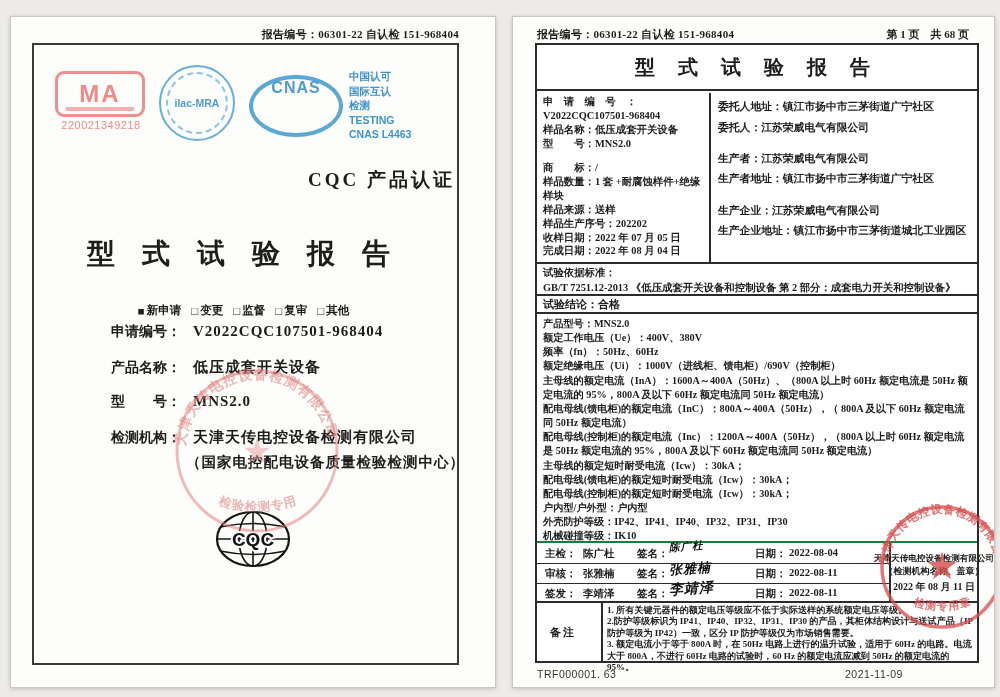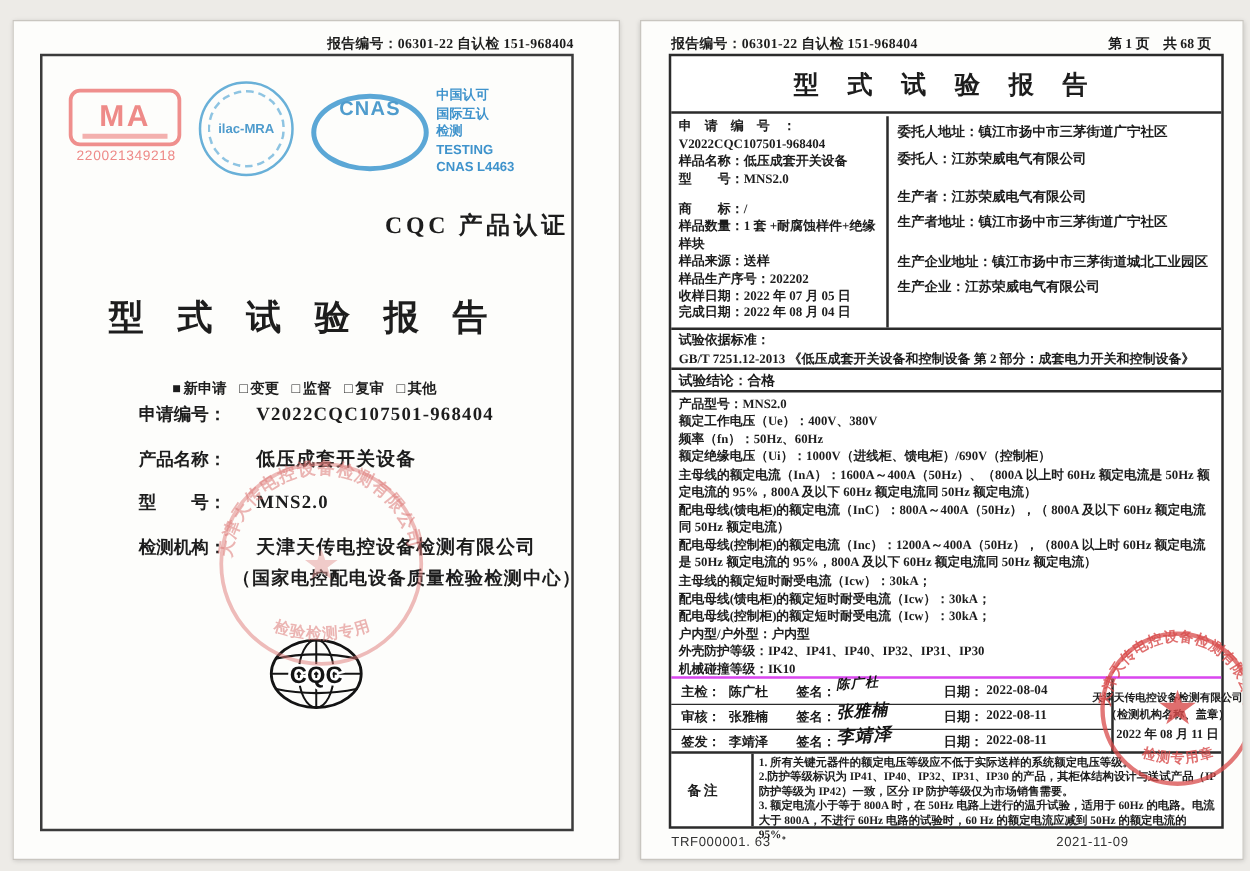--- a/index.html
+++ b/index.html
@@ -41,21 +41,21 @@
   .accred{left:338px;top:52px;color:#3f93cc;font-weight:700;font-size:10.5px;
     line-height:14.5px;font-family:"Liberation Sans",sans-serif;}
   .lp-title1{left:21px;top:150px;width:423px;text-align:right;
     font-size:19px;font-weight:700;letter-spacing:3px;}
   .lp-title2{left:21px;top:218px;width:423px;text-align:center;
     font-size:28px;font-weight:700;letter-spacing:10px;}
   .lp-checks{left:21px;top:286px;width:423px;display:flex;justify-content:center;gap:10px;
     font-size:11.5px;font-weight:600;}
   .lp-checks .ck{display:inline-flex;gap:2px;align-items:center;}
   .lp-fields{left:100px;top:306px;width:360px;}
-  .lp-fields .frow{display:flex;margin-bottom:14px;height:21px;align-items:baseline;gap:12px;}
+  .lp-fields .frow{display:flex;margin-bottom:14px;height:21px;align-items:baseline;}
   .lp-fields .flabel{width:82px;font-weight:700;font-size:14px;flex:none;}
   .lp-fields .fvalue{font-size:15px;font-weight:600;letter-spacing:1px;padding-left:0px;}
   .lp-inst2{left:175px;top:436px;font-size:14.5px;font-weight:600;letter-spacing:1px;}
   .seal-svg{pointer-events:none;z-index:6;}
 
   
   .rp-report{left:24px;top:10px;font-size:11px;font-weight:700;letter-spacing:.3px;}
   .rp-pageinfo{left:290px;top:10px;width:166px;text-align:right;font-size:11px;font-weight:700;}
   .rtable{left:22px;top:26px;width:440px;height:616px;border:2px solid #2b2b2b;background:#fff;}
   .sec{position:absolute;left:0;width:440px;box-sizing:border-box;}
@@ -65,21 +65,21 @@
   .info-div{position:absolute;left:172px;top:0;height:169px;border-left:2px solid #2b2b2b;}
   .info-left{position:absolute;left:6px;top:2px;width:162px;font-size:10.4px;line-height:13.9px;font-weight:600;}
   .info-right{position:absolute;left:181px;top:3px;width:254px;font-size:10.8px;line-height:20.5px;font-weight:600;}
   .iline{min-height:1em;white-space:nowrap;}
   .sec-standard{top:217px;height:32px;border-top:2px solid #2b2b2b;padding:1px 6px;
     font-size:10.4px;line-height:15px;font-weight:600;}
   .sec-conclusion{top:249px;height:18px;border-top:2px solid #2b2b2b;padding-left:6px;
     font-size:11px;font-weight:700;display:flex;align-items:center;}
   .sec-specs{top:267px;height:229px;border-top:2px solid #2b2b2b;padding:3px 6px 0 6px;
     font-size:10.2px;line-height:14.15px;font-weight:600;}
-  .sec-sign{top:496px;height:56px;border-top:2px solid #d946ef;}
+  .sec-sign{top:496px;height:56px;border-top:2px solid #15803d;}
   .sigrow{position:absolute;left:0;width:352px;height:20px;}
   .sigrow.b{border-bottom:1.5px solid #2b2b2b;}
   .sigrow span{position:absolute;font-size:10.5px;font-weight:600;top:4px;}
   .sig-role{left:8px;} .sig-name{left:46px;} .sig-lab{left:100px;}
   .sig-date-lab{left:218px;} .sig-date{left:252px;}
   .sig-hand{left:132px;top:-3px !important;font-size:16px;font-weight:700;font-style:italic;
     transform:rotate(-4deg);color:#141414;letter-spacing:1px;}
   .org-cell{position:absolute;left:352px;top:0;width:88px;height:60px;
     border-left:2px solid #2b2b2b;box-sizing:border-box;display:flex;flex-direction:column;
     align-items:center;justify-content:center;text-align:center;}
@@ -230,22 +230,22 @@
         </div>
       <div class="info-div"></div>
       <div class="info-right">
 
       <div class="iline">委托人地址：镇江市扬中市三茅街道广宁社区</div>
           <div class="iline">委托人：江苏荣威电气有限公司</div>
           <div class="iline"></div>
           <div class="iline">生产者：江苏荣威电气有限公司</div>
           <div class="iline">生产者地址：镇江市扬中市三茅街道广宁社区</div>
           <div class="iline"></div>
+          <div class="iline">生产企业：江苏荣威电气有限公司</div>
           <div class="iline">生产企业地址：镇江市扬中市三茅街道城北工业园区</div>
-          <div class="iline">生产企业：江苏荣威电气有限公司</div>
         </div>
     </div>
 
     <div class="sec sec-standard">
       <div>试验依据标准：</div>
       <div>GB/T 7251.12-2013 《低压成套开关设备和控制设备 第 2 部分：成套电力开关和控制设备》</div>
     </div>
 
     <div class="sec sec-conclusion">
       <span>试验结论：</span>

